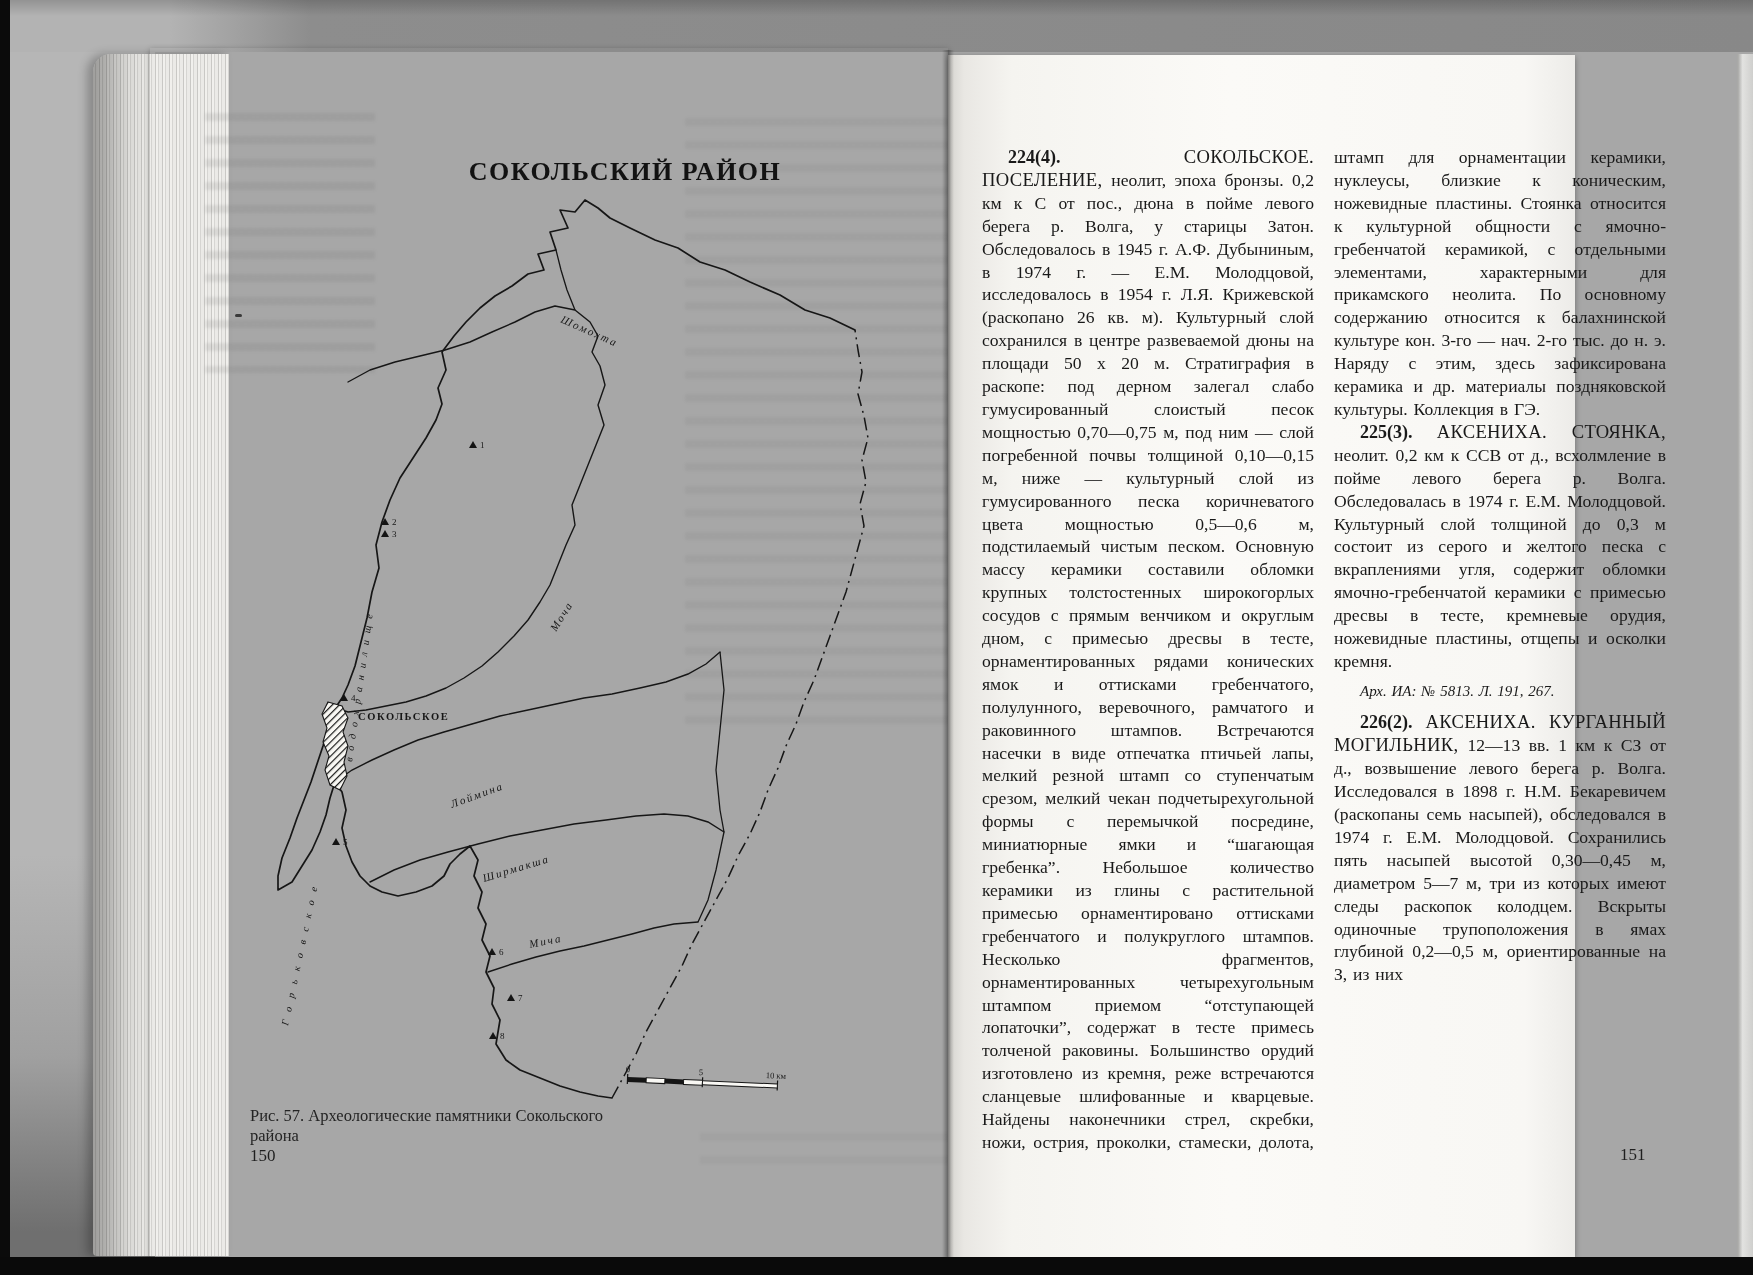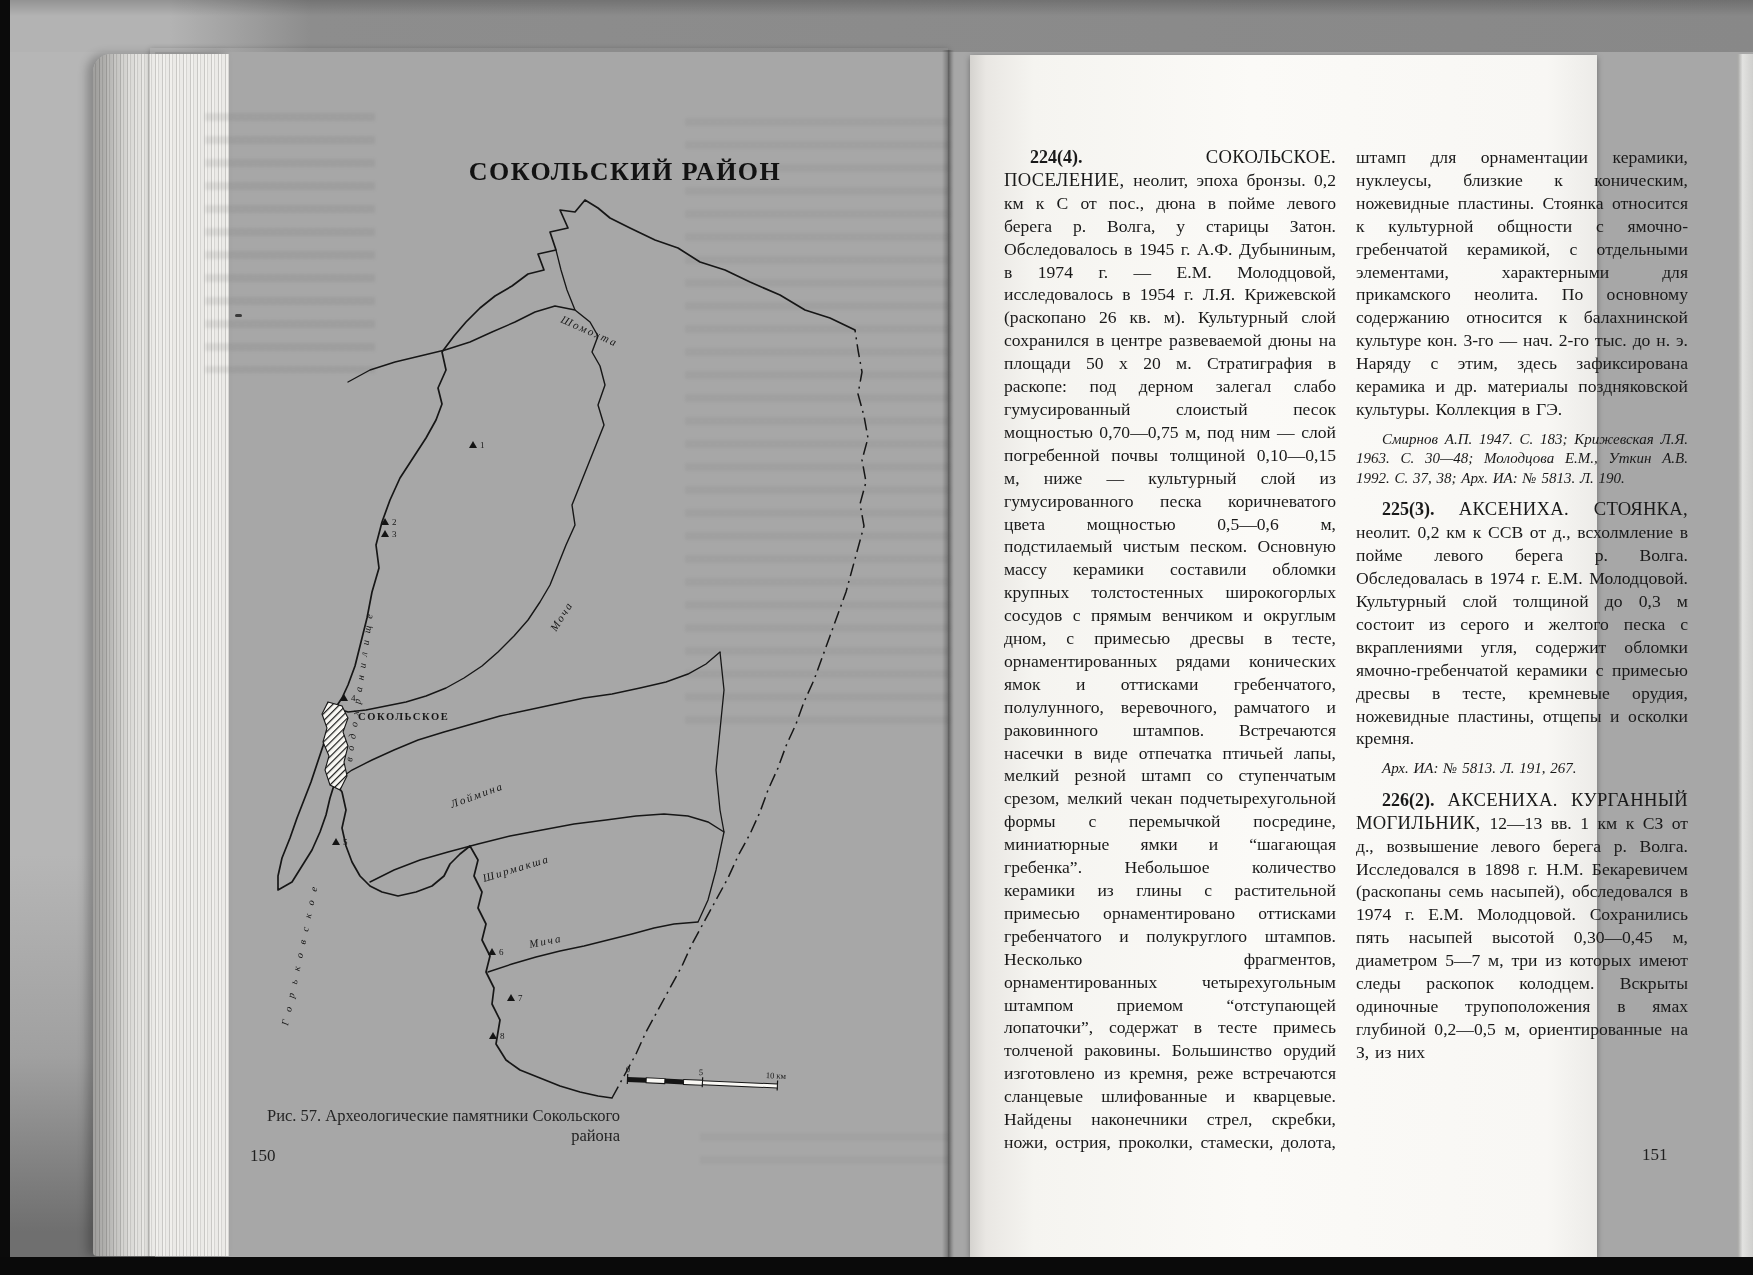--- a/index.html
+++ b/index.html
@@ -24,30 +24,30 @@
       repeating-linear-gradient(90deg,#f1f0ed 0 2px,#d6d5d2 2px 3px,#ebeae7 3px 6px,#c9c8c5 6px 7px);
     box-shadow:-6px 0 10px rgba(0,0,0,.25);}
   .right-edge{position:absolute;left:1737px;top:54px;width:16px;height:1203px;
     background:linear-gradient(90deg,#a9a9a7 0 1px,#e2e2e0 35%,#cfcfcd 100%);}
   .gutter{position:absolute;left:942px;top:50px;width:12px;height:1208px;
     background:linear-gradient(90deg,rgba(0,0,0,0),rgba(0,0,0,.22) 40%,rgba(60,60,60,.55) 55%,rgba(0,0,0,.15) 75%,rgba(0,0,0,0));}
   
   .page{position:absolute;box-shadow:0 2px 6px rgba(0,0,0,.35);}
   .page-left{left:150px;top:48px;width:798px;height:1210px;
     background:linear-gradient(90deg,#eceae5 0 50px,#f7f6f1 130px,#f9f8f4 78%,#efede9 94%,#ddlbd6 99%,#d9d7d3 100%);}
-  .page-right{left:970px;top:55px;width:627px;height:1202px;
+  .page-right{left:948px;top:55px;width:627px;height:1202px;
     background:linear-gradient(90deg,#d5d3cf 0,#e9e7e3 16px,#f5f4f0 64px,#fbfaf7 45%,#f8f7f4 92%,#ecebe8 100%);}
   
   .bleed{position:absolute;opacity:.5;filter:blur(1.6px);
     background:repeating-linear-gradient(180deg,rgba(110,110,110,.30) 0 8px,rgba(0,0,0,0) 8px 23px);}
   .ink-speck{position:absolute;background:#3a3a3a;border-radius:2px;}
   
   .map-title{position:absolute;left:250px;top:92px;width:450px;text-align:center;
     font-size:26px;font-weight:700;letter-spacing:1.5px;color:#121212;white-space:nowrap;}
-  .fig-caption{position:absolute;left:100px;top:1058px;width:370px;text-align:right;
+  .fig-caption{position:absolute;left:100px;top:1058px;width:370px;text-align:left;
     font-size:16.5px;color:#242424;}
   .pagenum{position:absolute;font-size:17px;color:#1f1f1f;}
   .pn-left{left:100px;top:1098px;}
   .pn-right{left:672px;top:1090px;font-family:Liberation Serif, serif;}
   .map-svg{position:absolute;left:80px;top:122px;}
   
   .textcols{position:absolute;left:34px;top:91px;width:684px;height:1008px;
     column-count:2;column-gap:20px;column-fill:auto;overflow:hidden;
     font-size:17.6px;line-height:22.9px;text-align:justify;word-spacing:1.5px;color:#191919;}
   .textcols p{margin:0;text-indent:26px;}
@@ -170,21 +170,20 @@
     </g>
   </svg>
 
   <div class="fig-caption">Рис. 57. Археологические памятники Сокольского района</div>
   <div class="pagenum pn-left">150</div>
 </div>
 
 <div class="page page-right">
   <div class="textcols">
     <p class="entry"><span class="enum">224(4). </span><span class="ename">СОКОЛЬСКОЕ. ПОСЕЛЕНИЕ, </span><span>неолит, эпоха бронзы. 0,2 км к С от пос., дюна в пойме левого берега р. Волга, у старицы Затон. Обследовалось в 1945 г. А.Ф. Дубыниным, в 1974 г. — Е.М. Молодцовой, исследовалось в 1954 г. Л.Я. Крижевской (раскопано 26 кв. м). Культурный слой сохранился в центре развеваемой дюны на площади 50 х 20 м. Стратиграфия в раскопе: под дерном залегал слабо гумусированный слоистый песок мощностью 0,70—0,75 м, под ним — слой погребенной почвы толщиной 0,10—0,15 м, ниже — культурный слой из гумусированного песка коричневатого цвета мощностью 0,5—0,6 м, подстилаемый чистым песком. Основную массу керамики составили обломки крупных толстостенных широкогорлых сосудов с прямым венчиком и округлым дном, с примесью дресвы в тесте, орнаментированных рядами конических ямок и оттисками гребенчатого, полулунного, веревочного, рамчатого и раковинного штампов. Встречаются насечки в виде отпечатка птичьей лапы, мелкий резной штамп со ступенчатым срезом, мелкий чекан подчетырехугольной формы с перемычкой посредине, миниатюрные ямки и “шагающая гребенка”. Небольшое количество керамики из глины с растительной примесью орнаментировано оттисками гребенчатого и полукруглого штампов. Несколько фрагментов, орнаментированных четырехугольным штампом приемом “отступающей лопаточки”, содержат в тесте примесь толченой раковины. Большинство орудий изготовлено из кремня, реже встречаются сланцевые шлифованные и кварцевые. Найдены наконечники стрел, скребки, ножи, острия, проколки, стамески, долота, штамп для орнаментации керамики, нуклеусы, близкие к коническим, ножевидные пластины. Стоянка относится к культурной общности с ямочно-гребенчатой керамикой, с отдельными элементами, характерными для прикамского неолита. По основному содержанию относится к балахнинской культуре кон. 3-го — нач. 2-го тыс. до н. э. Наряду с этим, здесь зафиксирована керамика и др. материалы поздняковской культуры. Коллекция в ГЭ.</span></p>
-    <p class="bib">Смирнов А.П. 1947. С. 183; Крижевская Л.Я. 1963. С. 30—48; Молодцова Е.М., Уткин А.В. 1992. С. 37, 38; Арх. ИА: № 5813. Л. 190.</p>
     <p class="entry"><span class="enum">225(3). </span><span class="ename">АКСЕНИХА. СТОЯНКА, </span><span>неолит. 0,2 км к ССВ от д., всхолмление в пойме левого берега р. Волга. Обследовалась в 1974 г. Е.М. Молодцовой. Культурный слой толщиной до 0,3 м состоит из серого и желтого песка с вкраплениями угля, содержит обломки ямочно-гребенчатой керамики с примесью дресвы в тесте, кремневые орудия, ножевидные пластины, отщепы и осколки кремня.</span></p>
     <p class="bib">Арх. ИА: № 5813. Л. 191, 267.</p>
     <p class="entry"><span class="enum">226(2). </span><span class="ename">АКСЕНИХА. КУРГАННЫЙ МОГИЛЬНИК, </span><span>12—13 вв. 1 км к СЗ от д., возвышение левого берега р. Волга. Исследовался в 1898 г. Н.М. Бекаревичем (раскопаны семь насыпей), обследовался в 1974 г. Е.М. Молодцовой. Сохранились пять насыпей высотой 0,30—0,45 м, диаметром 5—7 м, три из которых имеют следы раскопок колодцем. Вскрыты одиночные трупоположения в ямах глубиной 0,2—0,5 м, ориентированные на З, из них</span></p>
   </div>
   <div class="pagenum pn-right">151</div>
 </div>
 
 <div class="gutter"></div>
 <div class="left-black"></div>
 <div class="bottom-black"></div>

